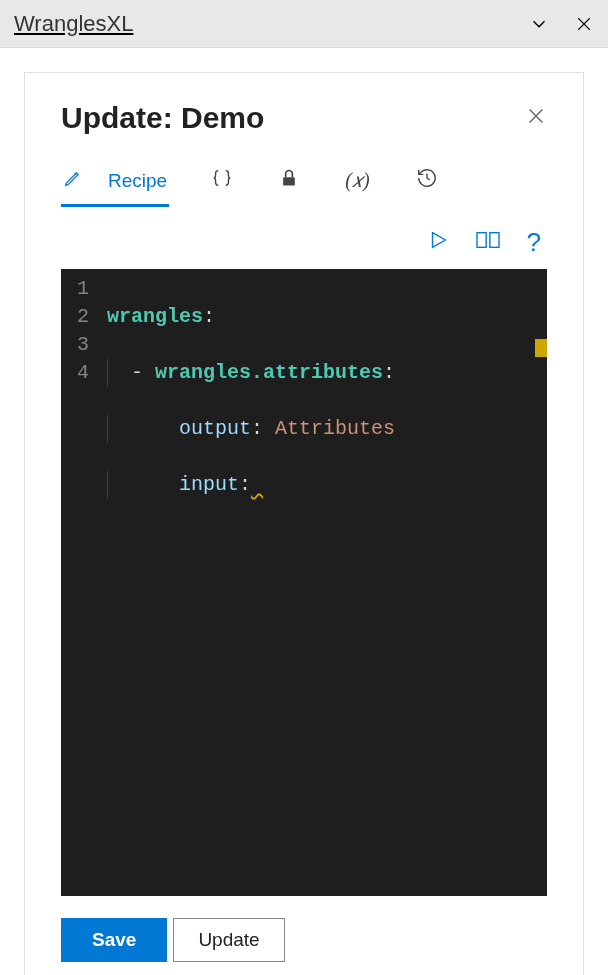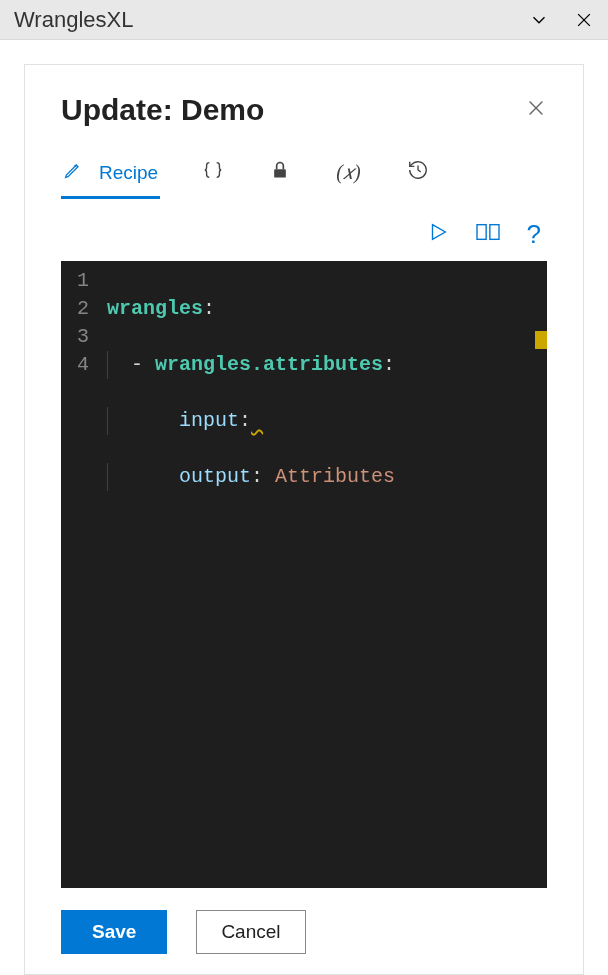--- a/index.html
+++ b/index.html
@@ -7,24 +7,25 @@
       font-family: "Segoe UI", -apple-system, sans-serif;
       background: #fff;
       width: 608px;
       height: 975px;
       overflow: hidden;
     }
     .titlebar {
       display: flex;
       align-items: center;
       justify-content: space-between;
-      height: 40px;
+      height: 48px;
       background: #e8e8e8;
       padding: 8px 14px;
       border-bottom: 1px solid #d8d8d8;
+      text-decoration: underline;
     }
     .titlebar-title {
       font-size: 22px;
       color: #333;
       font-weight: 400;
     }
     .titlebar-controls {
       display: flex;
       gap: 24px;
       align-items: center;
@@ -54,21 +55,21 @@
     .tabs {
       display: flex;
       gap: 38px;
       align-items: center;
       border-bottom: 1px solid transparent;
       margin-bottom: 8px;
     }
     .tab {
       display: flex;
       align-items: center;
-      gap: 16px;
+      gap: 25px;
       padding: 8px 2px 12px 2px;
       cursor: pointer;
       color: #444;
       font-size: 19px;
       position: relative;
     }
     .tab.active {
       color: #0078d4;
       font-weight: 400;
     }
@@ -134,21 +135,21 @@
     .minimap-marker {
       position: absolute;
       right: 0;
       top: 70px;
       width: 12px;
       height: 18px;
       background: #cca700;
     }
     .footer-buttons {
       display: flex;
-      gap: 29px;
+      gap: 6px;
       padding-top: 22px;
     }
     .btn {
       font-size: 19px;
       padding: 10px 24px;
       border: 1px solid #888;
       background: #fff;
       color: #222;
       cursor: pointer;
       font-family: inherit;
@@ -251,23 +252,23 @@
   <div class="editor">
     <div class="gutter">
       <div>1</div>
       <div>2</div>
       <div>3</div>
       <div>4</div>
     </div>
     <div class="code">
 <div><span class="tok-key">wrangles</span><span class="tok-colon">:</span></div>
 <div><span class="indent-guide"></span>  <span class="tok-dash">- </span><span class="tok-key">wrangles.attributes</span><span class="tok-colon">:</span></div>
+<div><span class="indent-guide"></span>      <span class="tok-attr">output</span><span class="tok-colon">: </span><span class="tok-str">Attributes</span></div>
 <div><span class="indent-guide"></span>      <span class="tok-attr">input</span><span class="tok-colon">:</span><span class="squiggle"> </span></div>
-<div><span class="indent-guide"></span>      <span class="tok-attr">output</span><span class="tok-colon">: </span><span class="tok-str">Attributes</span></div>
     </div>
     <div class="minimap-marker"></div>
   </div>
 
   <div class="footer-buttons">
     <button class="btn btn-primary">Save</button>
-    <button class="btn">Cancel</button>
+    <button class="btn">Update</button>
   </div>
 </div>
 
 </body></html>

